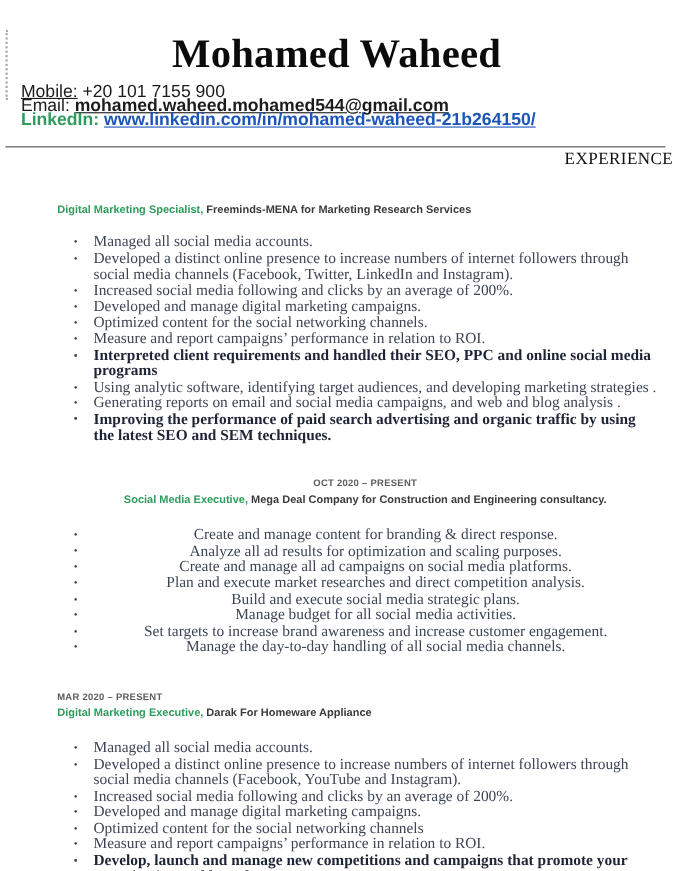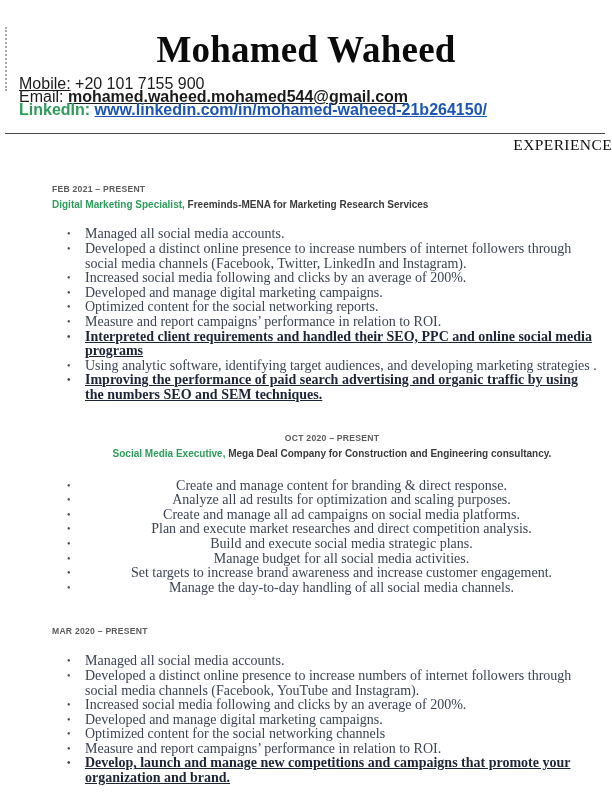--- a/index.html
+++ b/index.html
@@ -150,21 +150,20 @@
     position: absolute;
     left: 15px;
     top: 0;
     font-size: 10px;
     line-height: 14.6px;
     color: #3c4455;
   }
   ul.duties li.strong {
     color: #1d2435;
     font-weight: bold;
-    text-decoration: underline;
   }
 </style>
 </head>
 <body>
 
 <div class="page">
 
   <div class="change-bar"></div>
 
   <h1 class="name">Mohamed Waheed</h1>
@@ -184,35 +183,35 @@
     </div>
   </div>
 
   <div class="divider"></div>
 
   <h2 class="section-title">EXPERIENCE</h2>
 
   <div class="jobs">
 
     <div class="job j1">
-      <div class="job-dates">FEB 2021 – PRESENT</div>
       <div class="job-heading">
         <span class="title">Digital Marketing Specialist,</span>
         <span class="org">Freeminds-MENA for Marketing Research Services</span>
       </div>
       <ul class="duties b1">
           <li>Managed all social media accounts.</li>
           <li>Developed a distinct online presence to increase numbers of internet followers through social media channels (Facebook, Twitter, LinkedIn and Instagram).</li>
           <li>Increased social media following and clicks by an average of 200%.</li>
           <li>Developed and manage digital marketing campaigns.</li>
-          <li>Optimized content for the social networking reports.</li>
+          <li>Optimized content for the social networking channels.</li>
           <li>Measure and report campaigns’ performance in relation to ROI.</li>
           <li class="strong">Interpreted client requirements and handled their SEO, PPC and online social media programs</li>
           <li>Using analytic software, identifying target audiences, and developing marketing strategies .</li>
-          <li class="strong">Improving the performance of paid search advertising and organic traffic by using the numbers SEO and SEM techniques.</li>
+          <li>Generating reports on email and social media campaigns, and web and blog analysis .</li>
+          <li class="strong">Improving the performance of paid search advertising and organic traffic by using the latest SEO and SEM techniques.</li>
         </ul>
     </div>
 
     <div class="job j2">
       <div class="job-dates">OCT 2020 – PRESENT</div>
       <div class="job-heading">
         <span class="title">Social Media Executive,</span>
         <span class="org">Mega Deal Company for Construction and Engineering consultancy.</span>
       </div>
       <ul class="duties b2">
@@ -222,20 +221,24 @@
           <li>Plan and execute market researches and direct competition analysis.</li>
           <li>Build and execute social media strategic plans.</li>
           <li>Manage budget for all social media activities.</li>
           <li>Set targets to increase brand awareness and increase customer engagement.</li>
           <li>Manage the day-to-day handling of all social media channels.</li>
         </ul>
     </div>
 
     <div class="job j3">
       <div class="job-dates">MAR 2020 – PRESENT</div>
+      <div class="job-heading">
+        <span class="title">Digital Marketing Executive,</span>
+        <span class="org">Darak For Homeware Appliance</span>
+      </div>
       <ul class="duties b3">
           <li>Managed all social media accounts.</li>
           <li>Developed a distinct online presence to increase numbers of internet followers through social media channels (Facebook, YouTube and Instagram).</li>
           <li>Increased social media following and clicks by an average of 200%.</li>
           <li>Developed and manage digital marketing campaigns.</li>
           <li>Optimized content for the social networking channels</li>
           <li>Measure and report campaigns’ performance in relation to ROI.</li>
           <li class="strong">Develop, launch and manage new competitions and campaigns that promote your organization and brand.</li>
         </ul>
     </div>

